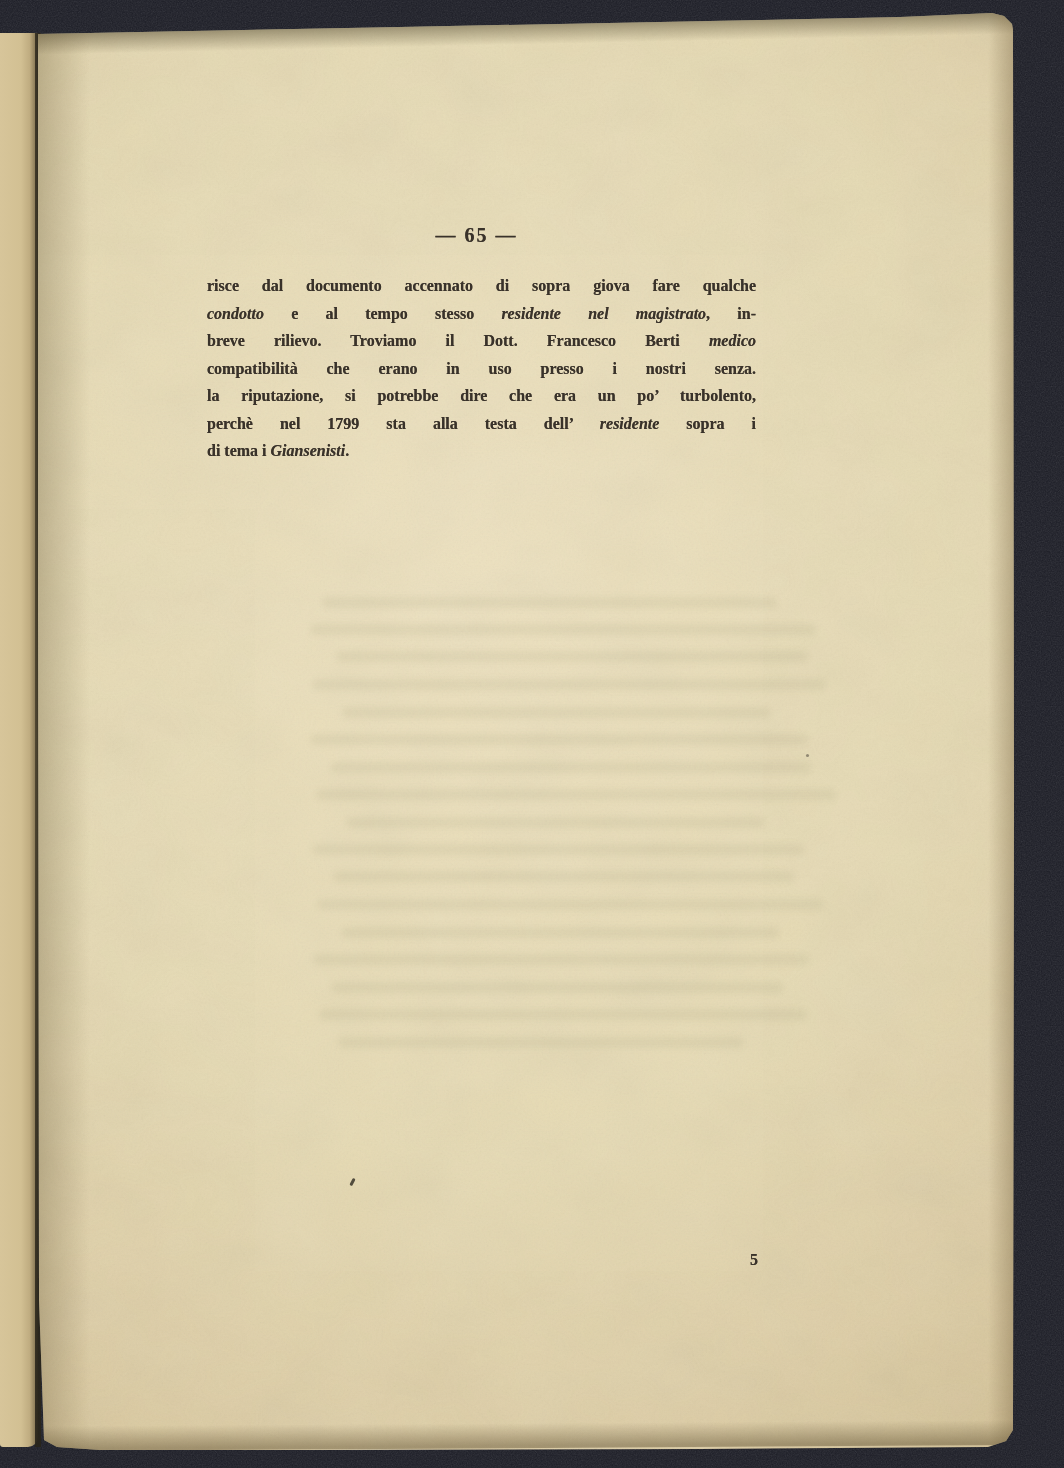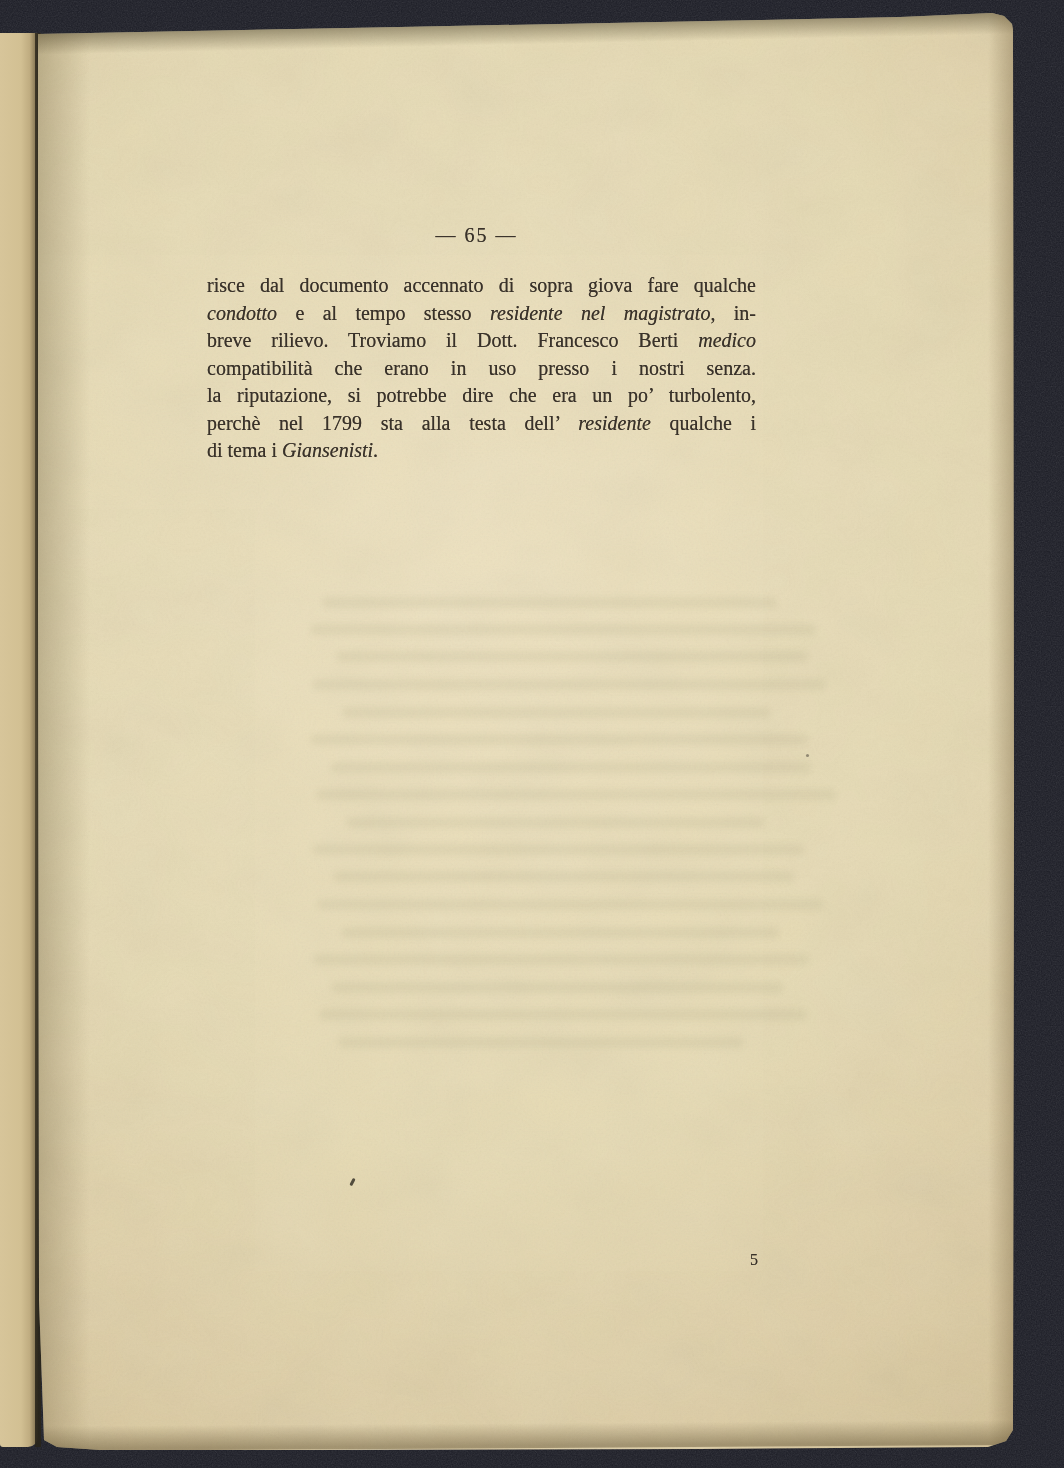--- a/index.html
+++ b/index.html
@@ -1,19 +1,20 @@
 <!DOCTYPE html>
 <html><head>
 <meta charset="utf-8">
 <style>
   html,body{margin:0;padding:0;background:#0e0e14;}
   .scene{
     position:relative;width:1064px;height:1468px;overflow:hidden;
     background:#1b1c25;
     font-family:"Liberation Serif","DejaVu Serif",serif;
+    font-weight:bold;
   }
   .noise-svg{position:absolute;left:0;top:0;pointer-events:none;}
 
   
   .page-under{
     position:absolute;left:0;top:33px;width:38px;height:1414px;
     background:linear-gradient(to right,#d7c59a 0%,#d2c093 55%,#bfac80 78%,#8a7a57 93%,#45402f 100%);
     border-radius:0 0 10px 3px;
   }
   .crease{
@@ -66,21 +67,21 @@
   .text-layer{
     position:absolute;inset:0;color:#39322a;
     text-shadow:0 0 .6px rgba(57,50,42,.75);
   }
   .header{
     position:absolute;left:202px;top:225px;width:549px;
     text-align:center;font-size:20px;line-height:20px;letter-spacing:2px;
   }
   .para{
     position:absolute;left:207px;top:272px;width:549px;
-    font-size:20px;line-height:27.5px;
+    font-size:16px;line-height:27.5px;
   }
   .tline{min-height:27.5px;}
   .tline.just{text-align:justify;text-align-last:justify;}
   .it{font-style:italic;}
   .sig{
     position:absolute;left:742px;top:1252px;width:24px;
     text-align:center;font-size:16px;line-height:16px;
   }
   .speck{position:absolute;background:#2e2921;}
   .speck.s1{left:351px;top:1178px;width:3px;height:8px;border-radius:2px;transform:rotate(28deg);opacity:.8;}
@@ -148,21 +149,21 @@
     <div class="edge edge-left"></div>
 
     <div class="text-layer">
       <div class="header">— 65 —</div>
       <div class="para">
           <div class="tline just"><span>risce dal documento accennato di sopra giova fare qualche</span></div>
           <div class="tline just"><span class="it">condotto</span><span> e al tempo stesso </span><span class="it">residente nel magistrato</span><span>, in-</span></div>
           <div class="tline just"><span>breve rilievo. Troviamo il Dott. Francesco Berti </span><span class="it">medico</span></div>
           <div class="tline just"><span>compatibilità che erano in uso presso i nostri senza.</span></div>
           <div class="tline just"><span>la riputazione, si potrebbe dire che era un po’ turbolento,</span></div>
-          <div class="tline just"><span>perchè nel 1799 sta alla testa dell’ </span><span class="it">residente</span><span> qualche i</span></div>
+          <div class="tline just"><span>perchè nel 1799 sta alla testa dell’ </span><span class="it">residente</span><span> sopra i</span></div>
           <div class="tline"><span>di tema i </span><span class="it">Giansenisti</span><span>.</span></div>
         </div>
       <div class="sig">5</div>
       <div class="speck s1"></div>
       <div class="speck s2"></div>
     </div>
   </div>
 
 </div>
 

